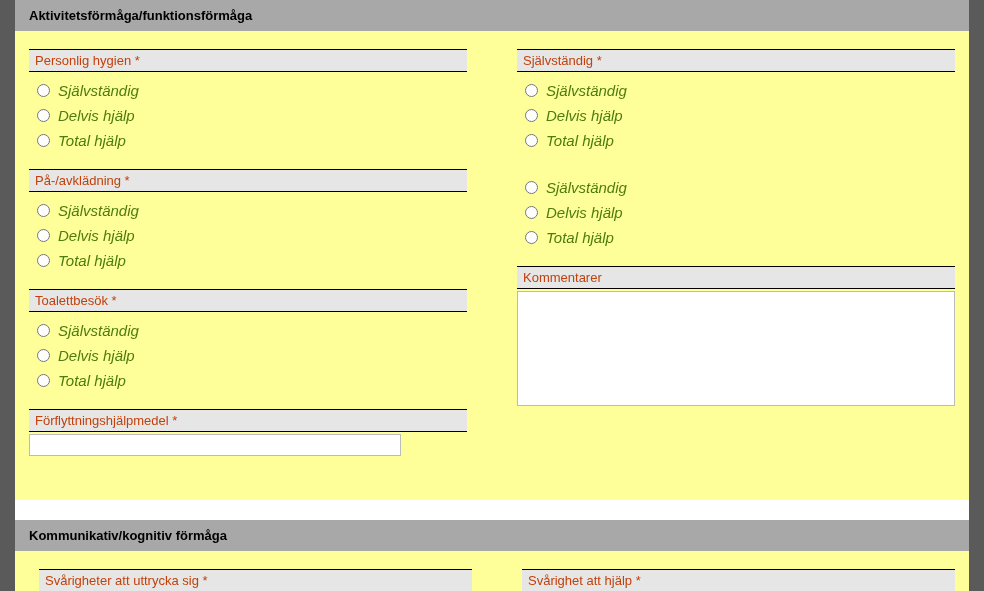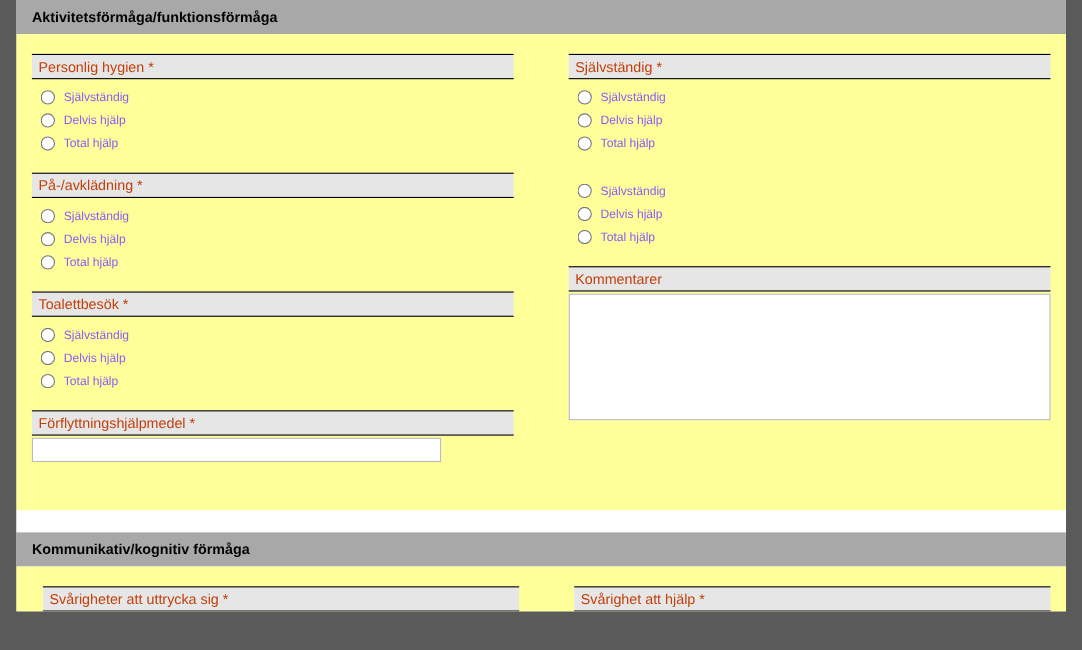--- a/index.html
+++ b/index.html
@@ -49,23 +49,24 @@
     display: flex;
     align-items: center;
     padding: 4px 0;
   }
   .radio-row input[type="radio"] {
     margin-right: 8px;
     width: 13px;
     height: 13px;
   }
   .radio-row label {
-    font-size: 11px;
-    color: #8b5cf6;
+    font-size: 15px;
+    color: #4d7c0f;
     cursor: pointer;
+    font-style: italic;
   }
   .text-input {
     width: 85%;
     height: 22px;
     border: 1px solid #bbb;
     background: #fff;
     padding: 2px 4px;
     font-family: inherit;
     font-size: 13px;
     margin-top: 2px;

